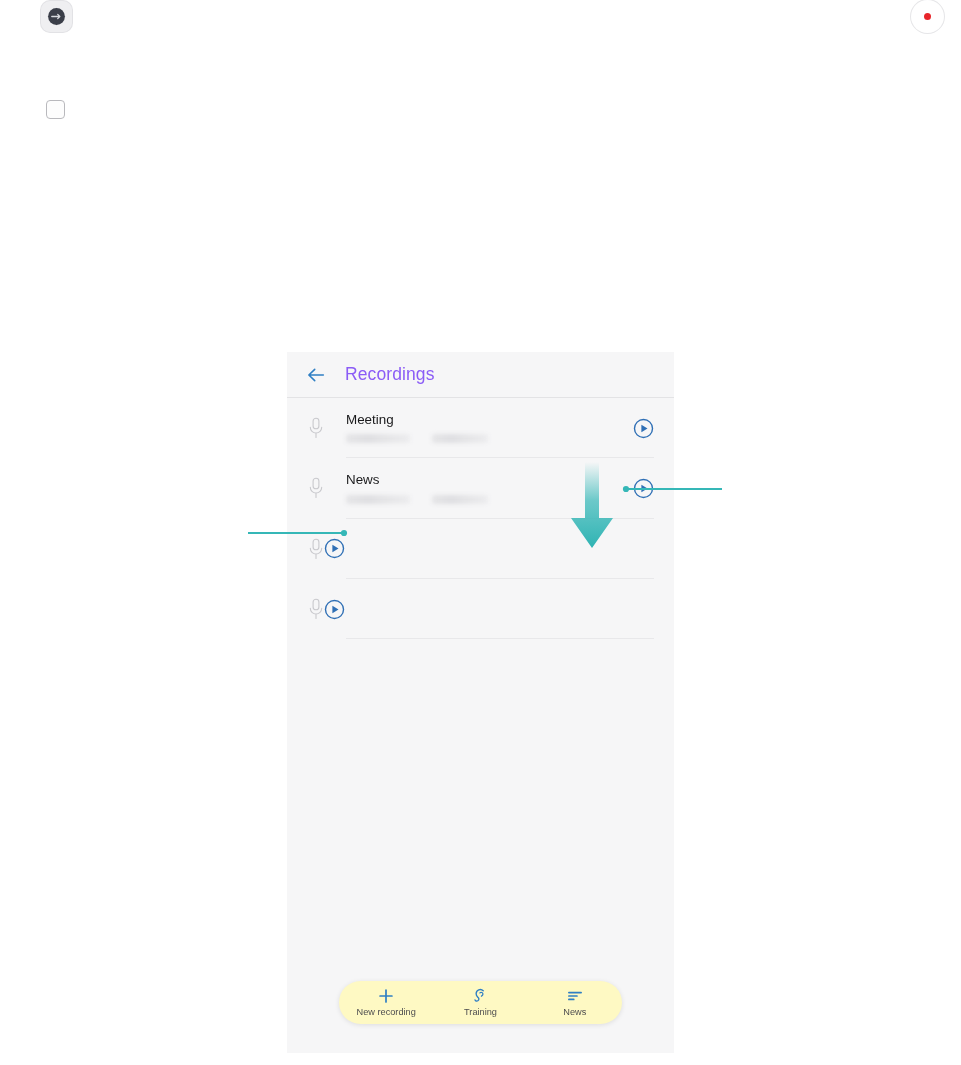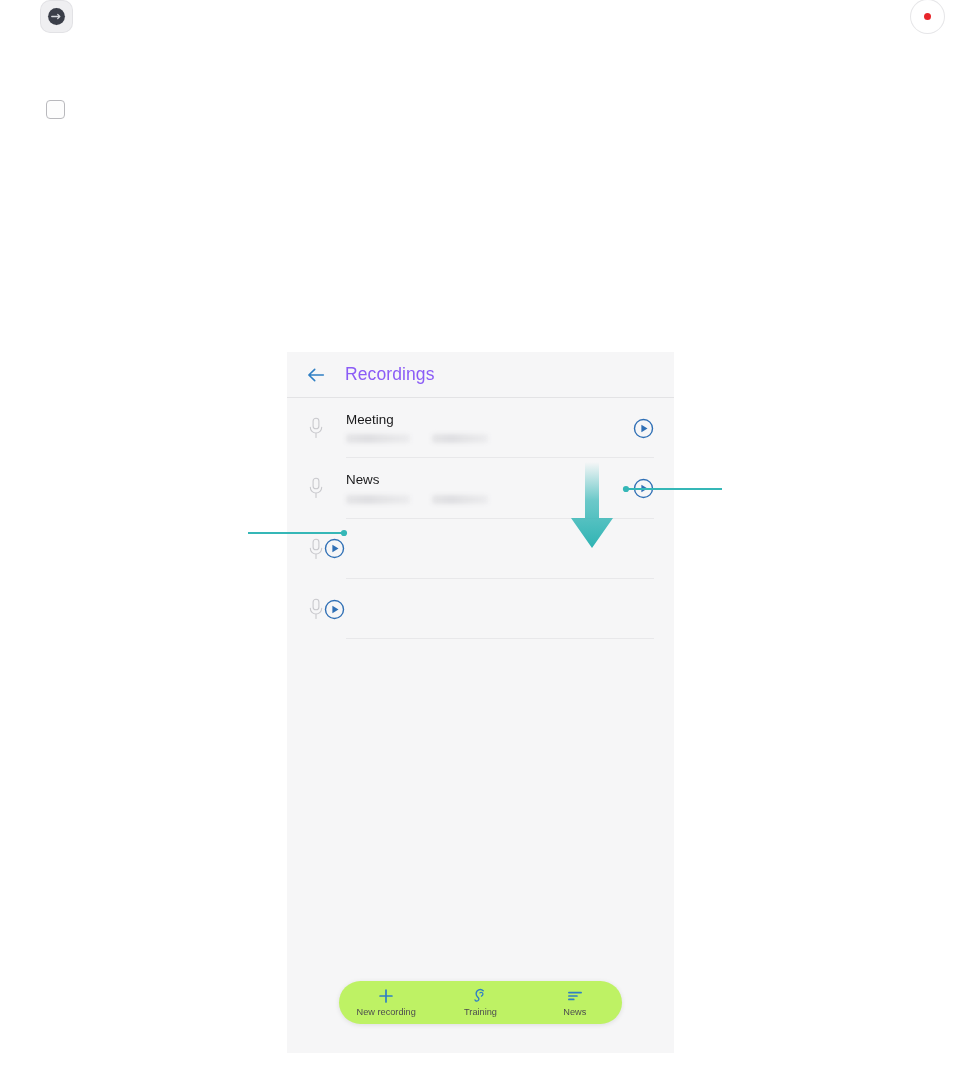--- a/index.html
+++ b/index.html
@@ -167,21 +167,21 @@
     display: block;
   }
 
   
   .bottom-bar {
     position: absolute;
     left: 52px;
     bottom: 29px;
     width: 283px;
     height: 43px;
-    background: #bef264;
+    background: #fef9c3;
     border-radius: 22px;
     box-shadow: 0 1px 5px rgba(0,0,0,0.10);
     display: flex;
     align-items: center;
   }
   .bar-item {
     flex: 1 1 0;
     height: 100%;
     display: flex;
     flex-direction: column;

